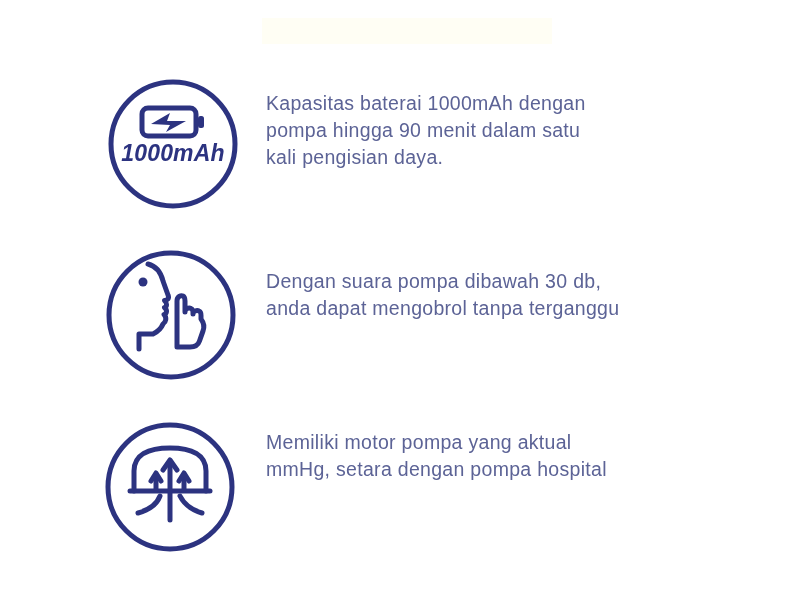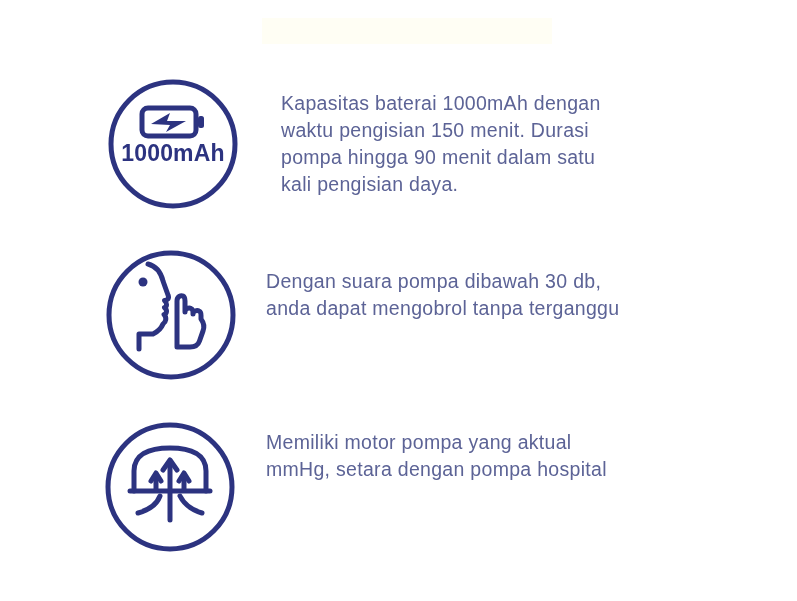--- a/index.html
+++ b/index.html
@@ -20,20 +20,21 @@
     left: 262px;
     top: 18px;
     width: 290px;
     height: 26px;
     background: #FFFEF4;
   }
   .icon-wrap {
     position: absolute;
     width: 130px;
     height: 130px;
+    font-style: italic;
   }
   .icon-wrap svg {
     position: absolute;
     left: 0;
     top: 0;
     width: 130px;
     height: 130px;
   }
   .icon-label {
     position: absolute;
@@ -49,21 +50,21 @@
   .text-block {
     position: absolute;
     left: 266px;
     color: #5C6396;
     font-size: 19.5px;
     line-height: 27px;
     letter-spacing: 0.3px;
     white-space: nowrap;
   }
   #icon-battery { left: 108px; top: 79px; }
-  #text-1       { top: 90px; margin-left: 15px; }
+  #text-1       { top: 90px; }
   #icon-quiet   { left: 106px; top: 250px; }
   #text-2       { top: 268px; }
   #icon-suction { left: 105px; top: 422px; }
   #text-3       { top: 429px; }
 
   .stroke {
     fill: none;
     stroke: #2C3380;
     stroke-width: 5;
     stroke-linecap: round;
@@ -82,21 +83,20 @@
     <svg viewBox="0 0 130 130">
       <circle class="stroke" cx="65" cy="65" r="62"></circle>
       <rect class="stroke" x="34" y="29" width="54" height="28" rx="6"></rect>
       <rect class="fill" x="90" y="37" width="6" height="12" rx="2.5"></rect>
       <polygon class="fill" points="43,45 62,34 59,42 78,42 58,53 62,46"></polygon>
     </svg>
     <div class="icon-label">1000mAh</div>
   </div>
   <div class="text-block" id="text-1">
     <div>Kapasitas baterai 1000mAh dengan</div>
-    <div>waktu pengisian 150 menit. Durasi</div>
     <div>pompa hingga 90 menit dalam satu</div>
     <div>kali pengisian daya.</div>
   </div>
 
   <div class="icon-wrap" id="icon-quiet">
     <svg viewBox="0 0 130 130">
       <circle class="stroke" cx="65" cy="65" r="62"></circle>
       <circle class="fill" cx="37" cy="32" r="4.5"></circle>
       <path class="stroke" d="M42,14 C50,16 55,23 57,31 L62,45
                C63.5,48.5 61.5,50.5 58.5,50.5

